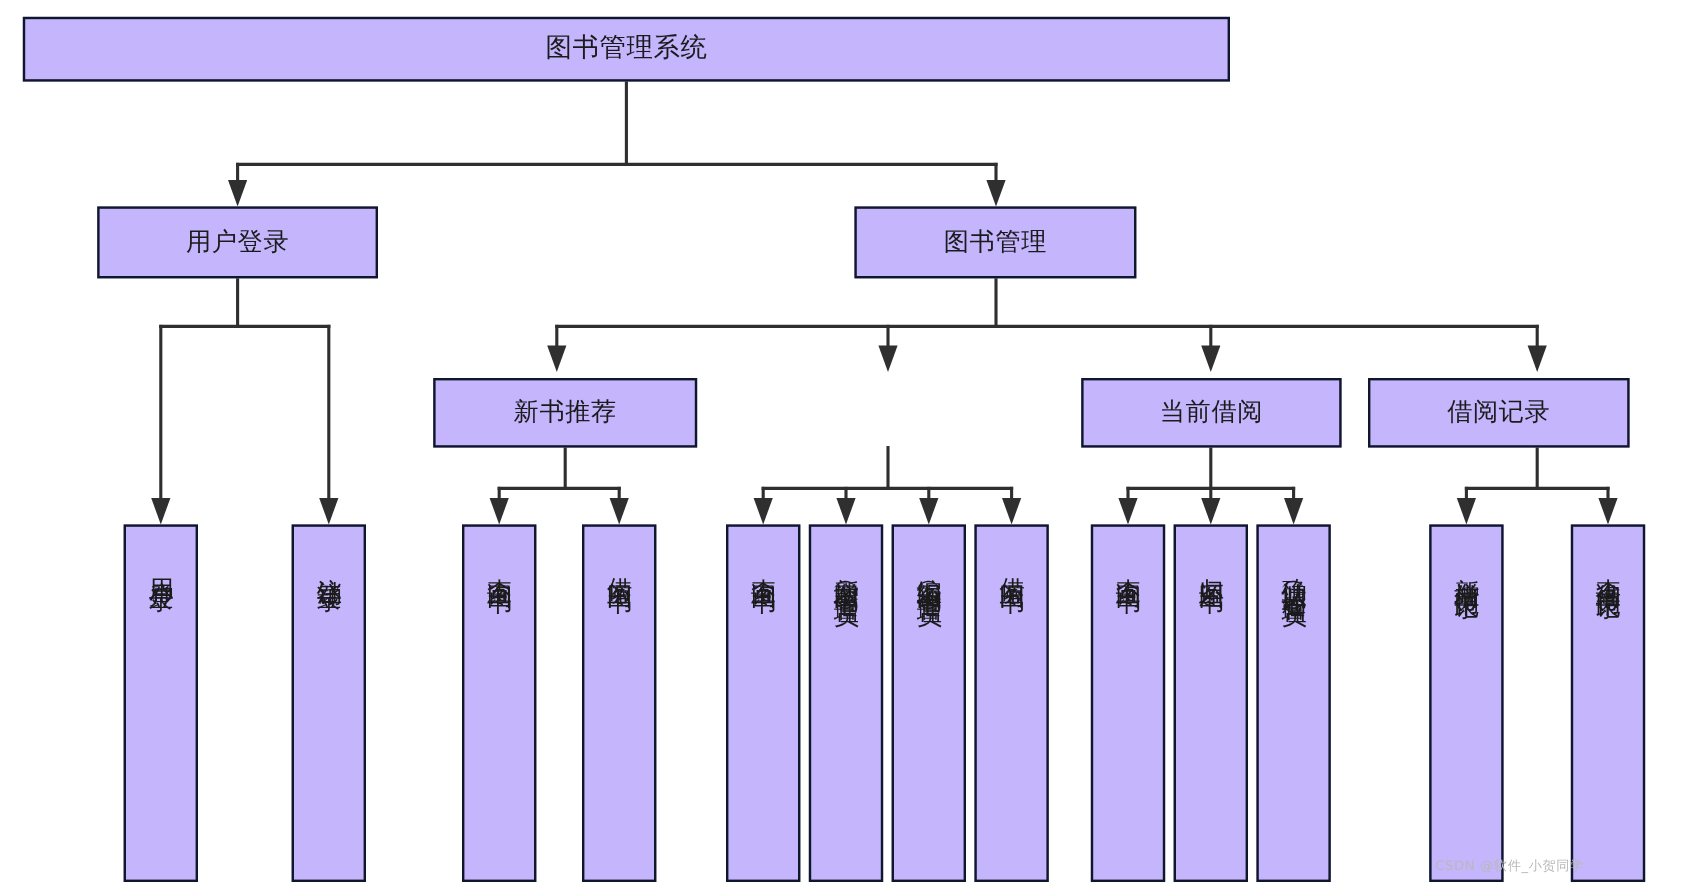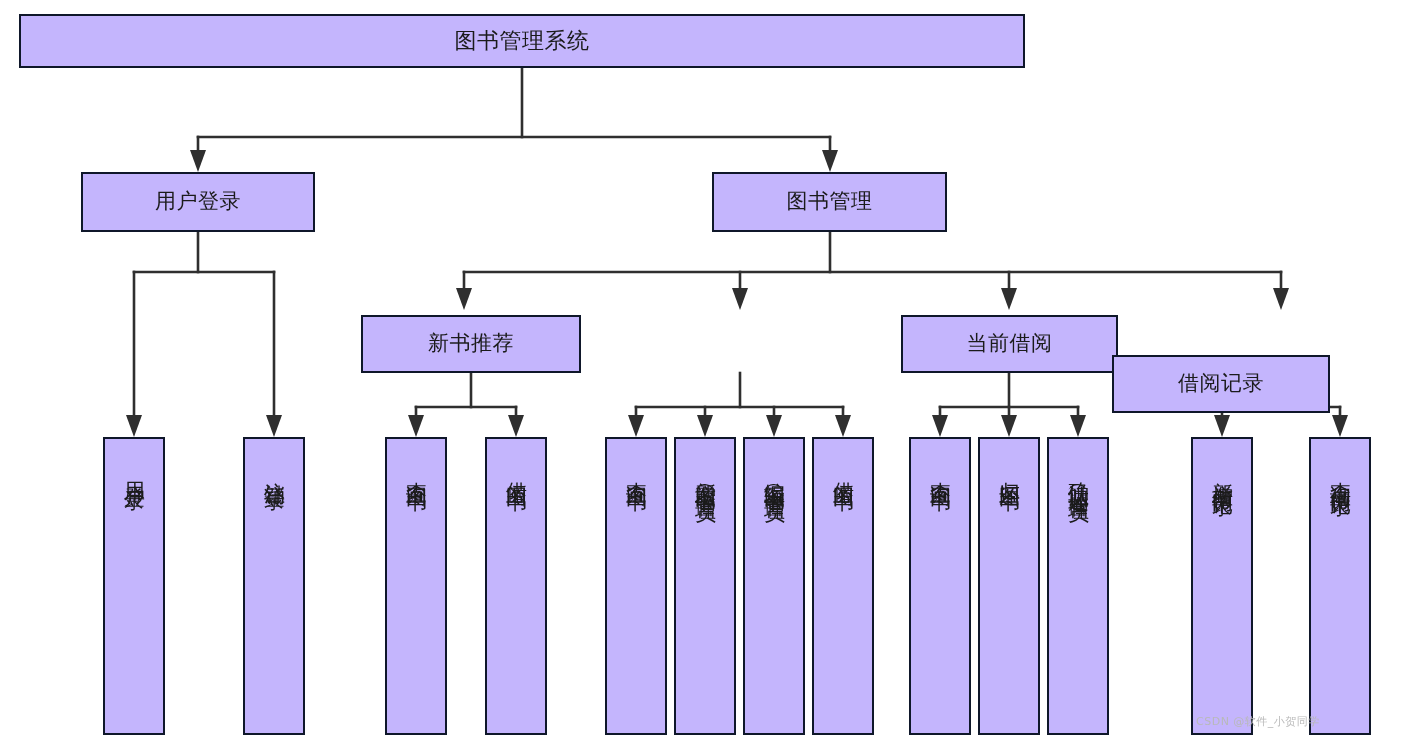--- a/index.html
+++ b/index.html
@@ -165,21 +165,21 @@
 
   <div class="node horiz" style="left:361px;top:315px;width:220px;height:58px;">
     <span class="node-label">新书推荐</span>
   </div>
 
 
   <div class="node horiz" style="left:901px;top:315px;width:217px;height:58px;">
     <span class="node-label">当前借阅</span>
   </div>
 
-  <div class="node horiz" style="left:1112px;top:315px;width:218px;height:58px;margin-top:40px;">
+  <div class="node horiz" style="left:1140px;top:315px;width:218px;height:58px;">
     <span class="node-label">借阅记录</span>
   </div>
 
   <div class="node leaf" style="left:103px;top:437px;width:62px;height:298px;">
     <span class="node-label">用户登录</span>
   </div>
 
   <div class="node leaf" style="left:243px;top:437px;width:62px;height:298px;">
     <span class="node-label">注销登录</span>
   </div>

